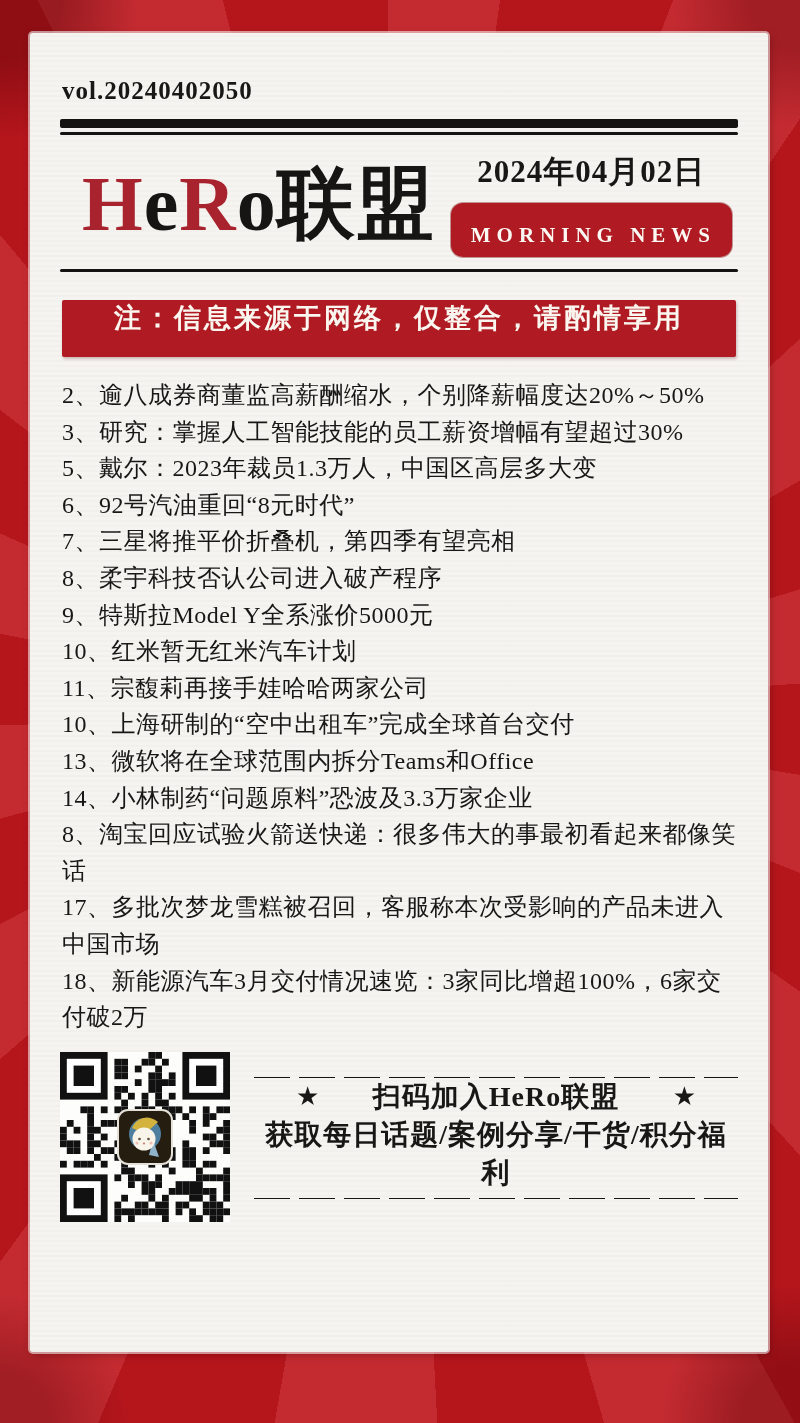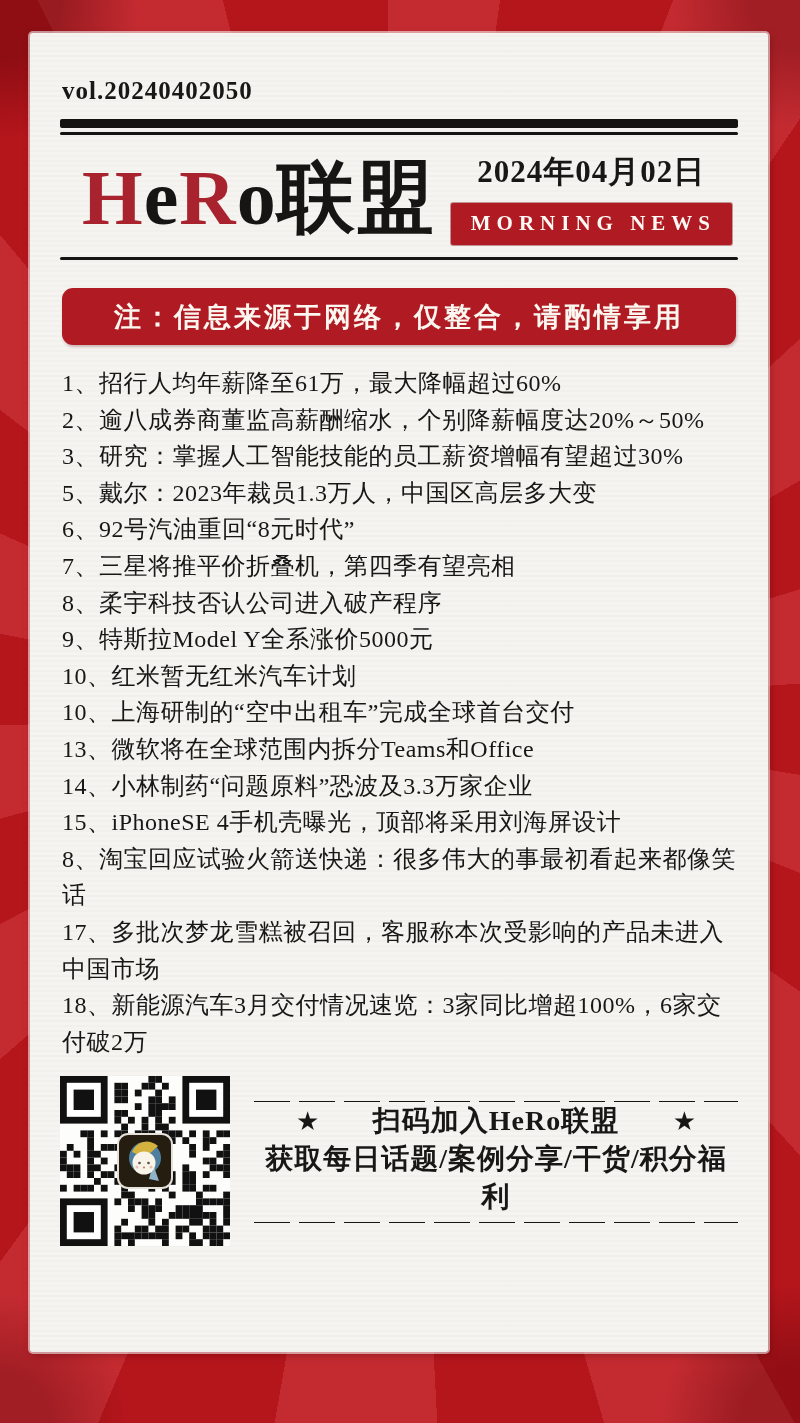--- a/index.html
+++ b/index.html
@@ -37,28 +37,28 @@
   .bar-thin{height:3px;background:#151413;margin-top:4px;border-radius:2px;}
   
   .masthead{display:flex;justify-content:space-between;align-items:center;padding:16px 2px 12px 2px;margin-left:20px;}
   .brand{font-size:78px;font-weight:bold;letter-spacing:1px;line-height:1.1;}
   .brand .red{color:var(--title-red);}
   .brand .ink{color:#161514;}
   .mast-right{display:flex;flex-direction:column;align-items:center;gap:10px;padding-right:4px;}
   .date{font-size:31px;font-weight:bold;letter-spacing:1px;}
   .badge{
     background:var(--accent-red);color:#fdf9f4;font-size:21px;font-weight:bold;
-    letter-spacing:6px;padding:8px 16px 9px 20px;border-radius:2px;
+    letter-spacing:6px;padding:20px 16px 9px 20px;border-radius:12px;
     box-shadow:0 0 0 1px rgba(120,10,15,.4);
   }
   .rule{height:3px;background:#151413;border-radius:2px;}
   
   .notice{
     margin:28px 2px 0 2px;height:57px;background:var(--accent-red);
-    display:flex;align-items:center;justify-content:center;border-radius:11px;
+    display:flex;justify-content:center;border-radius:2px;
     box-shadow:1px 2px 3px rgba(90,5,10,.25);
   }
   .notice span{color:#fbf6ef;font-size:27px;font-weight:bold;letter-spacing:3px;}
   
   .news{margin-top:20px;padding:0 2px;}
   .news p{margin:0;font-size:24px;line-height:36.6px;letter-spacing:.5px;}
   
   .footer{display:flex;margin-top:16px;align-items:flex-start;}
   .qr{width:170px;height:170px;flex:0 0 auto;}
   .footer-right{
@@ -91,33 +91,32 @@
       <span class="badge">MORNING NEWS</span>
     </div>
   </div>
   <div class="rule"></div>
 
   <div class="notice">
     <span>注：信息来源于网络，仅整合，请酌情享用</span>
   </div>
 
   <div class="news" id="news-list">
-      <p>1、招行人均年薪降至61万，最大降幅超过60%</p>
       <p>2、逾八成券商董监高薪酬缩水，个别降薪幅度达20%～50%</p>
       <p>3、研究：掌握人工智能技能的员工薪资增幅有望超过30%</p>
       <p>5、戴尔：2023年裁员1.3万人，中国区高层多大变</p>
       <p>6、92号汽油重回“8元时代”</p>
       <p>7、三星将推平价折叠机，第四季有望亮相</p>
       <p>8、柔宇科技否认公司进入破产程序</p>
       <p>9、特斯拉Model Y全系涨价5000元</p>
       <p>10、红米暂无红米汽车计划</p>
+      <p>11、宗馥莉再接手娃哈哈两家公司</p>
       <p>10、上海研制的“空中出租车”完成全球首台交付</p>
       <p>13、微软将在全球范围内拆分Teams和Office</p>
       <p>14、小林制药“问题原料”恐波及3.3万家企业</p>
-      <p>15、iPhoneSE 4手机壳曝光，顶部将采用刘海屏设计</p>
       <p>8、淘宝回应试验火箭送快递：很多伟大的事最初看起来都像笑话</p>
       <p>17、多批次梦龙雪糕被召回，客服称本次受影响的产品未进入中国市场</p>
       <p>18、新能源汽车3月交付情况速览：3家同比增超100%，6家交付破2万</p>
     </div>
 
   <div class="footer">
     <div class="qr" id="qr-code"><svg width="170" height="170" viewBox="0 0 170 170" xmlns="http://www.w3.org/2000/svg">
           <rect width="170" height="170" fill="#fdfdfb"></rect>
           <rect x="88.40" y="0.00" width="6.80" height="6.80" fill="#111"></rect>
           <rect x="95.20" y="0.00" width="6.80" height="6.80" fill="#111"></rect>

